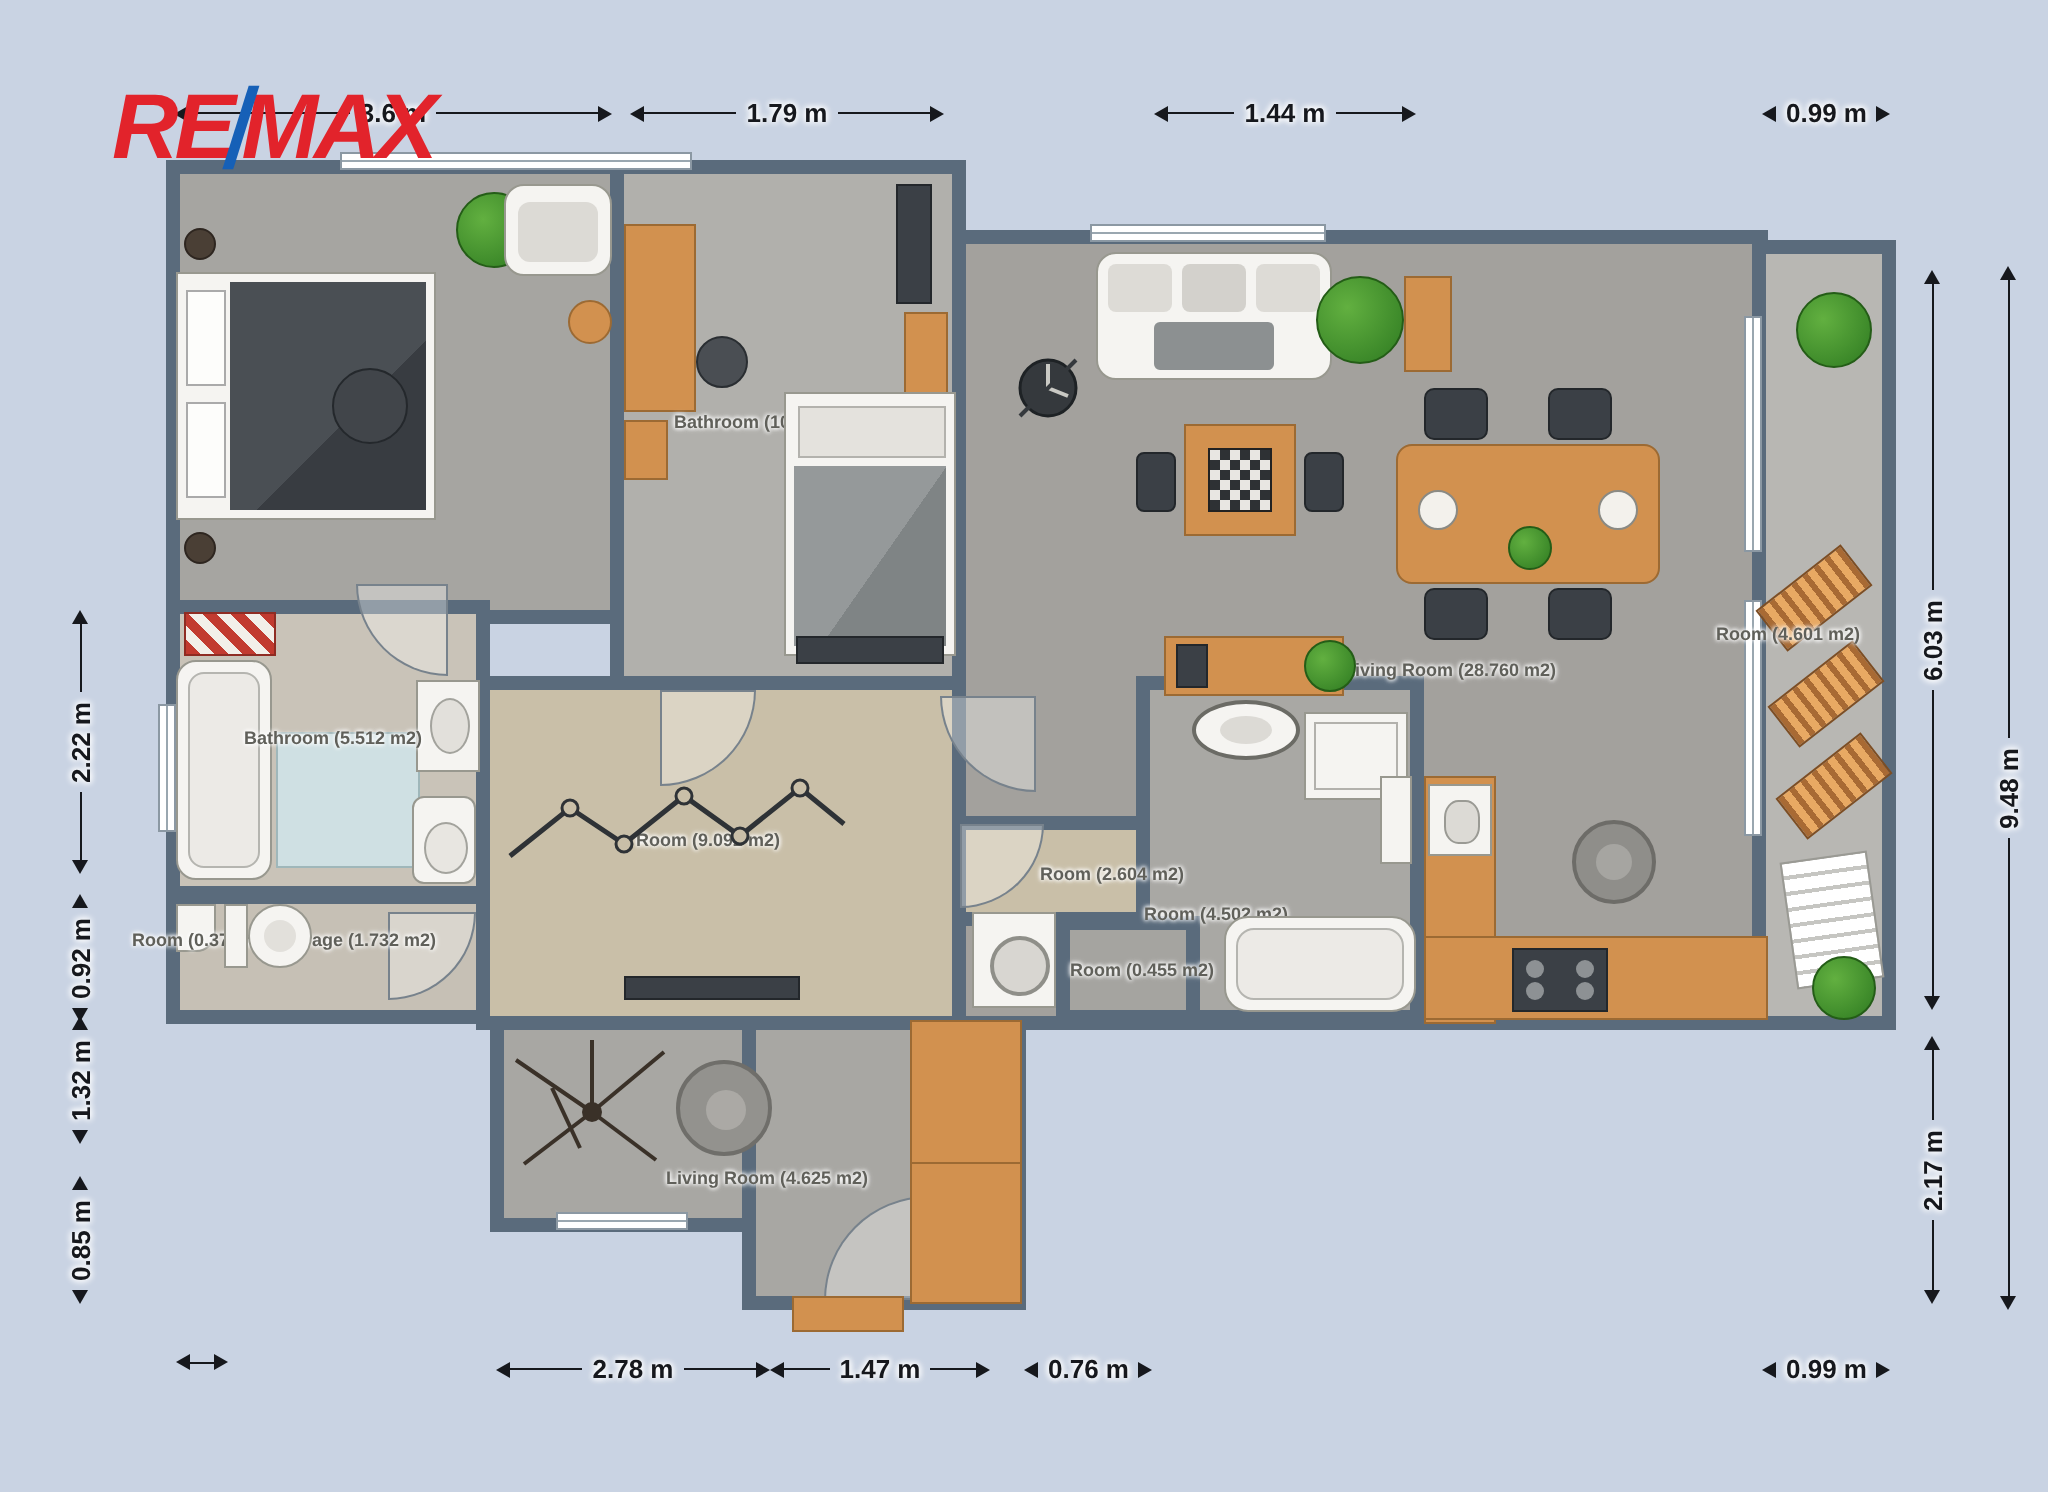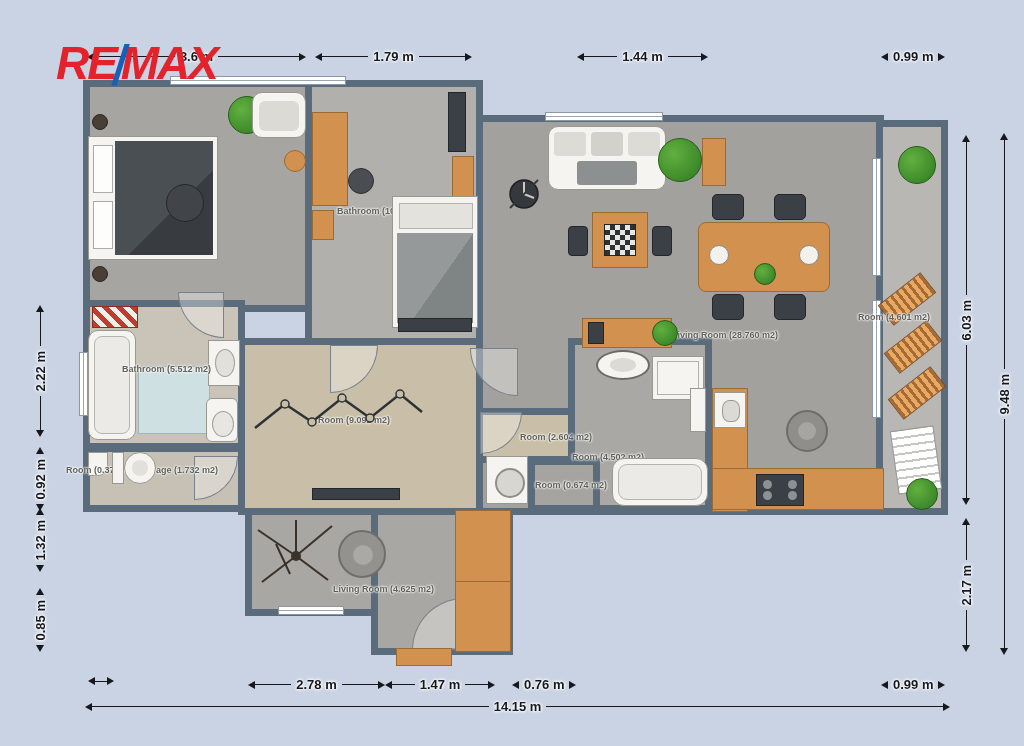--- a/index.html
+++ b/index.html
@@ -224,21 +224,21 @@
 
   <div class="rlabel" style="left:337px;top:206px;">Bathroom (10</div>
   <div class="rlabel" style="left:672px;top:330px;">Living Room (28.760 m2)</div>
   <div class="rlabel" style="left:858px;top:312px;">Room (4.601 m2)</div>
   <div class="rlabel" style="left:122px;top:364px;">Bathroom (5.512 m2)</div>
   <div class="rlabel" style="left:66px;top:465px;">Room (0.374 m2)</div>
   <div class="rlabel" style="left:138px;top:465px;">Storage (1.732 m2)</div>
   <div class="rlabel" style="left:318px;top:415px;">Room (9.092 m2)</div>
   <div class="rlabel" style="left:488px;top:432px;padding-left:32px;">Room (2.604 m2)</div>
   <div class="rlabel" style="left:572px;top:434px;margin-top:18px;">Room (4.502 m2)</div>
-  <div class="rlabel" style="left:535px;top:480px;">Room (0.674 m2)</div>
+  <div class="rlabel" style="left:535px;top:480px;">Room (0.455 m2)</div>
   <div class="rlabel" style="left:333px;top:584px;">Living Room (4.625 m2)</div>
 
   <div class="dim" style="left:87px;top:49px;width:219px;">
     <span class="al"></span>
       <span class="ln"></span>
     <span class="lb">3.6 m</span>
     <span class="ln"></span>
       <span class="ar"></span>
   </div>
   <div class="dim" style="left:315px;top:49px;width:157px;">
@@ -328,21 +328,14 @@
   <div class="dim" style="left:512px;top:677px;width:66px;">
     <span class="al"></span>
     <span class="lb">0.76 m</span>
     <span class="ar"></span>
   </div>
   <div class="dim" style="left:881px;top:677px;width:66px;">
     <span class="al"></span>
     <span class="lb">0.99 m</span>
     <span class="ar"></span>
   </div>
-  <div class="dim" style="left:85px;top:699px;width:865px;">
-    <span class="al"></span>
-      <span class="ln"></span>
-    <span class="lb">14.15 m</span>
-    <span class="ln"></span>
-      <span class="ar"></span>
-  </div>
 
 </div>
 
 </body></html>

